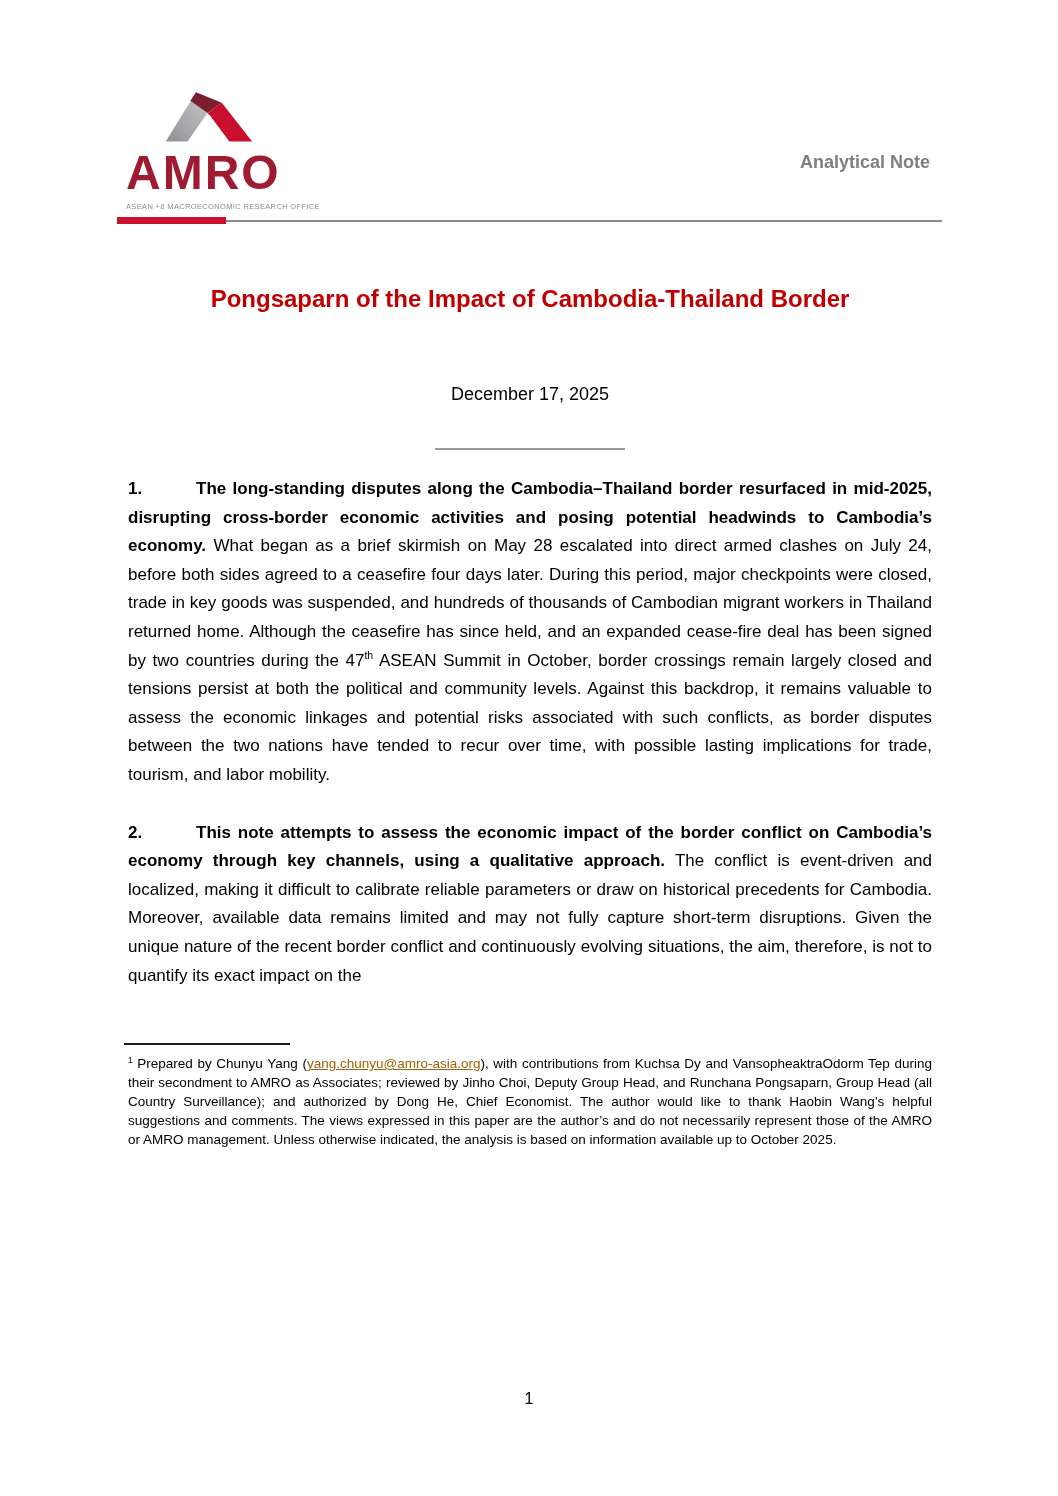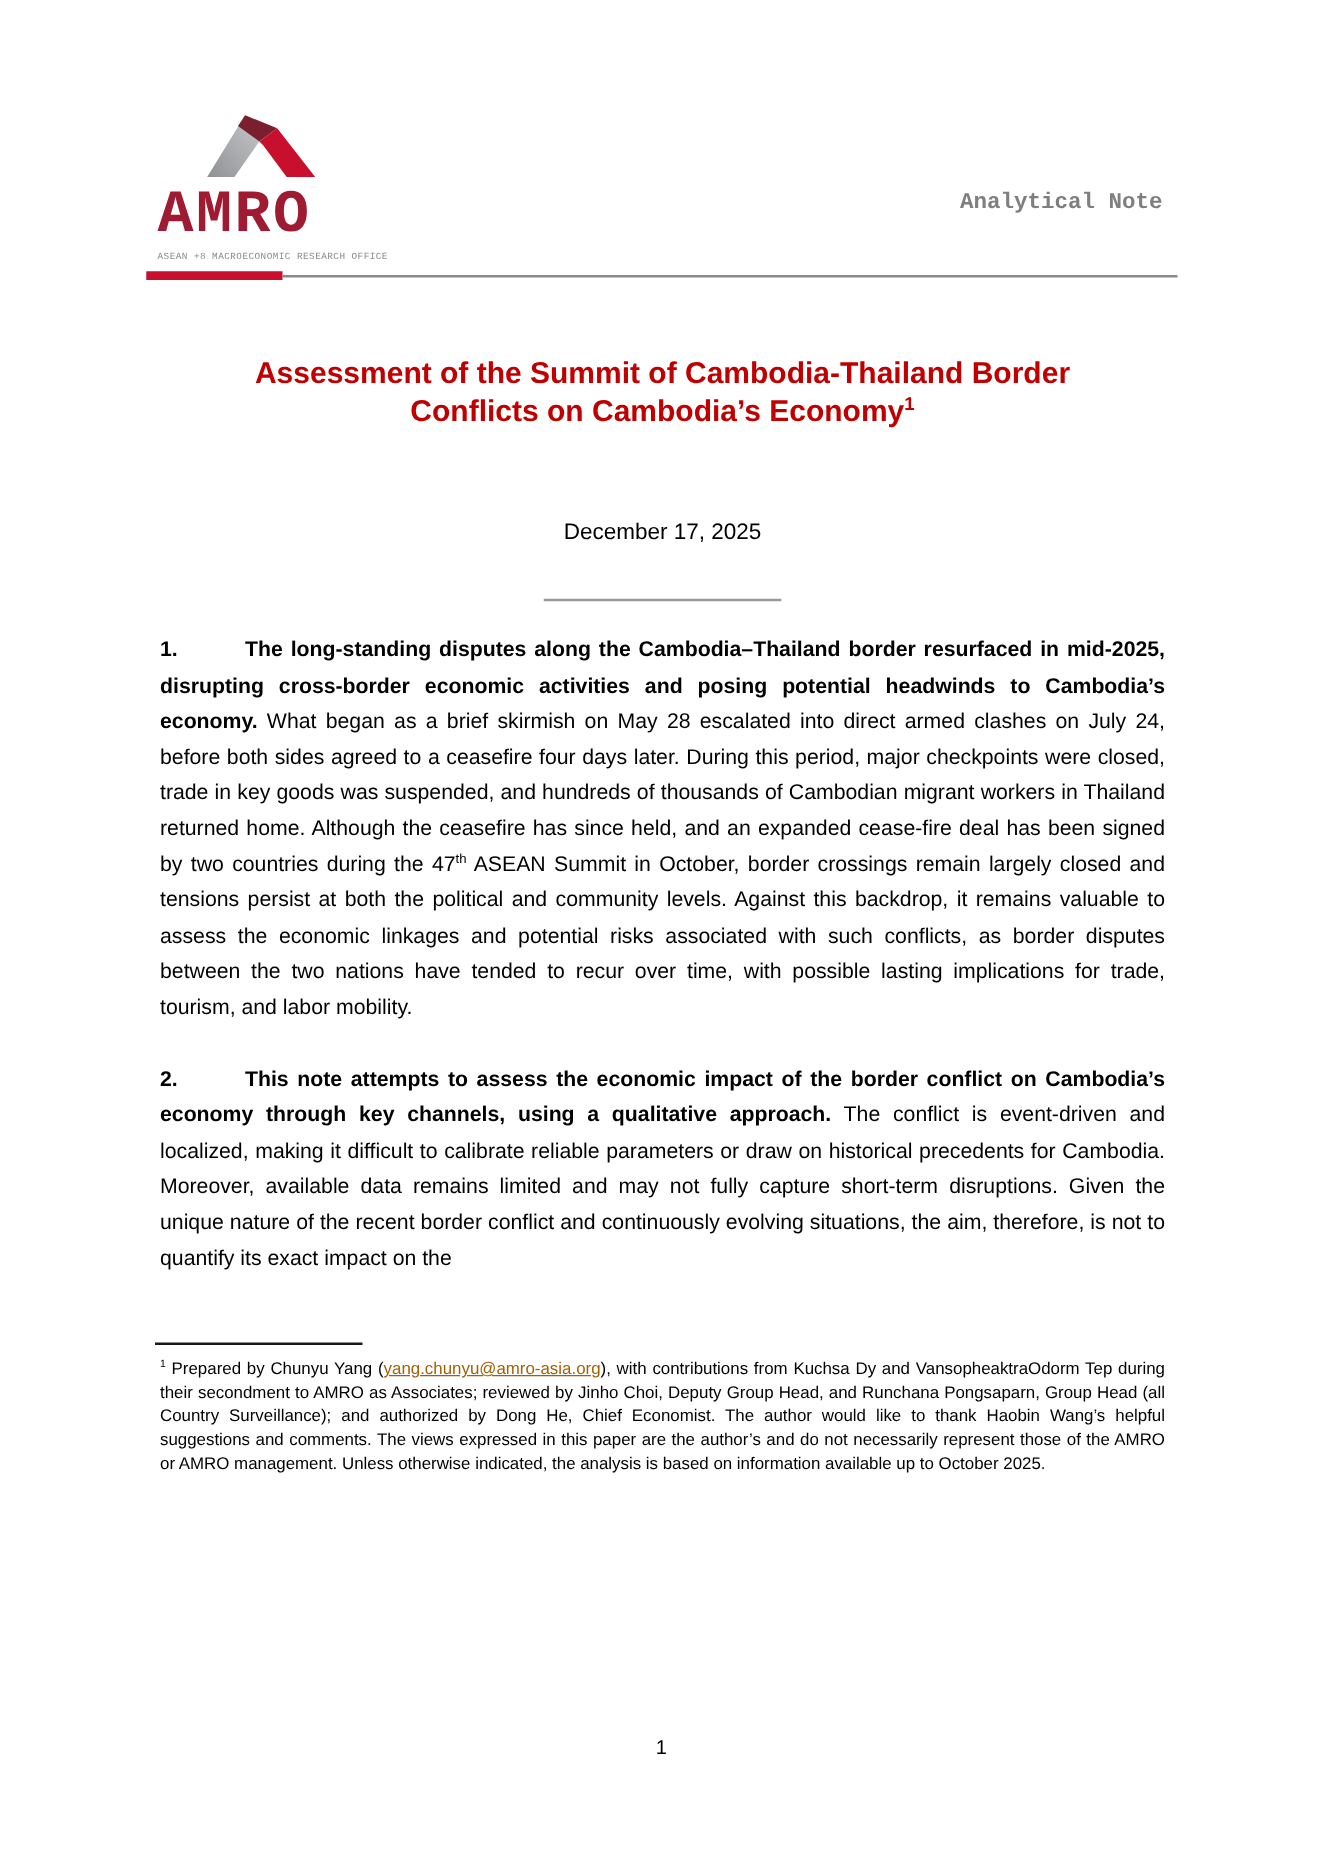--- a/index.html
+++ b/index.html
@@ -7,21 +7,21 @@
   .page {
     position:relative;
     width:1058px; height:1496px;
     margin:0 auto;
     background:#ffffff;
     font-family:"Liberation Sans","DejaVu Sans",sans-serif;
     color:#000;
     overflow:hidden;
   }
   
-  .header { position:relative; height:283px;font-family:Liberation Mono, monospace; }
+  .header { position:relative; height:283px; }
   .logo-block { position:absolute; left:126px; top:86px; }
   .a-mark { display:block; width:95px; height:58px; margin-left:34px; }
   .brand {
     font-size:48px; font-weight:bold; letter-spacing:2px;
     color:#9E1B32; line-height:1; margin-top:5px;
   }
   .tagline {
     font-size:7.5px; letter-spacing:0.35px; color:#8C8C8C;
     margin-top:5px; white-space:nowrap;
   }
@@ -86,22 +86,21 @@
     <div class="doc-type">Analytical Note</div>
     <div class="rule-row">
       <div class="rule-red"></div>
       <div class="rule-gray"></div>
     </div>
   </div>
 
   <div class="main">
 
     <h1 class="title">
-      <span class="t-line">Assessment of the Summit of Cambodia-Thailand Border</span>
-      <span class="t-line"><span>Conflicts on Cambodia’s Economy</span><sup>1</sup></span>
+      <span class="t-line">Pongsaparn of the Impact of Cambodia-Thailand Border</span>
     </h1>
 
     <div class="date">December 17, 2025</div>
 
     <div class="divider"></div>
 
 
     <p class="body-para"><span class="para-num">1.</span><b>The long-standing disputes along the Cambodia–Thailand border resurfaced in mid-2025, disrupting cross-border economic activities and posing potential headwinds to Cambodia’s economy.</b><span> What began as a brief skirmish on May 28 escalated into direct armed clashes on July 24, before both sides agreed to a ceasefire four days later. During this period, major checkpoints were closed, trade in key goods was suspended, and hundreds of thousands of Cambodian migrant workers in Thailand returned home. Although the ceasefire has since held, and an expanded cease-fire deal has been signed by two countries during the 47</span><sup>th</sup><span> ASEAN Summit in October, border crossings remain largely closed and tensions persist at both the political and community levels. Against this backdrop, it remains valuable to assess the economic linkages and potential risks associated with such conflicts, as border disputes between the two nations have tended to recur over time, with possible lasting implications for trade, tourism, and labor mobility.</span></p>
 
     <p class="body-para"><span class="para-num">2.</span><b>This note attempts to assess the economic impact of the border conflict on Cambodia’s economy through key channels, using a qualitative approach.</b><span> The conflict is event-driven and localized, making it difficult to calibrate reliable parameters or draw on historical precedents for Cambodia. Moreover, available data remains limited and may not fully capture short-term disruptions. Given the unique nature of the recent border conflict and continuously evolving situations, the aim, therefore, is not to quantify its exact impact on the</span></p>

